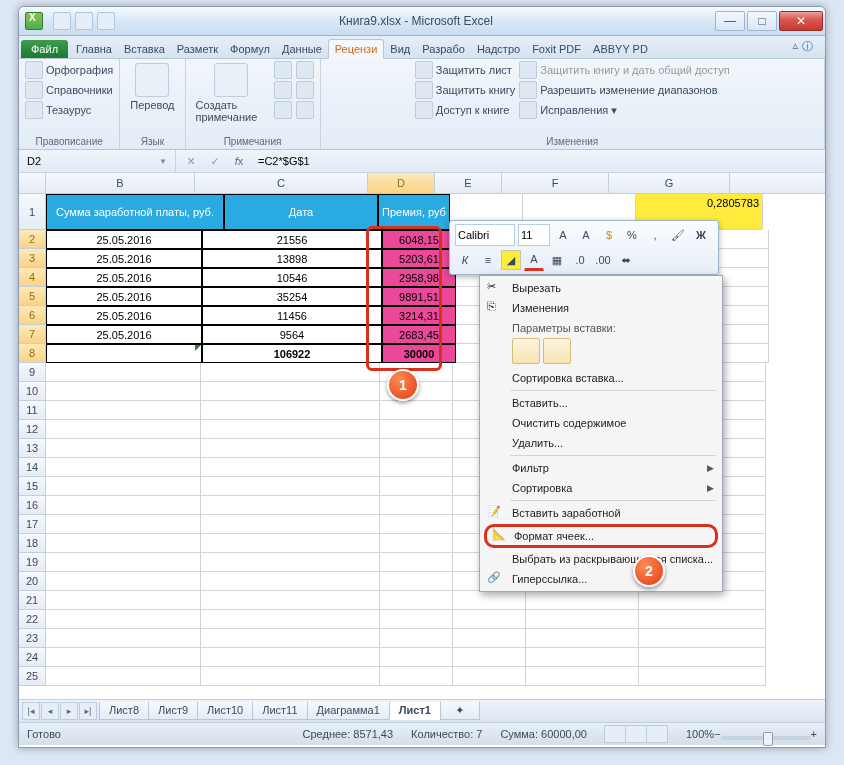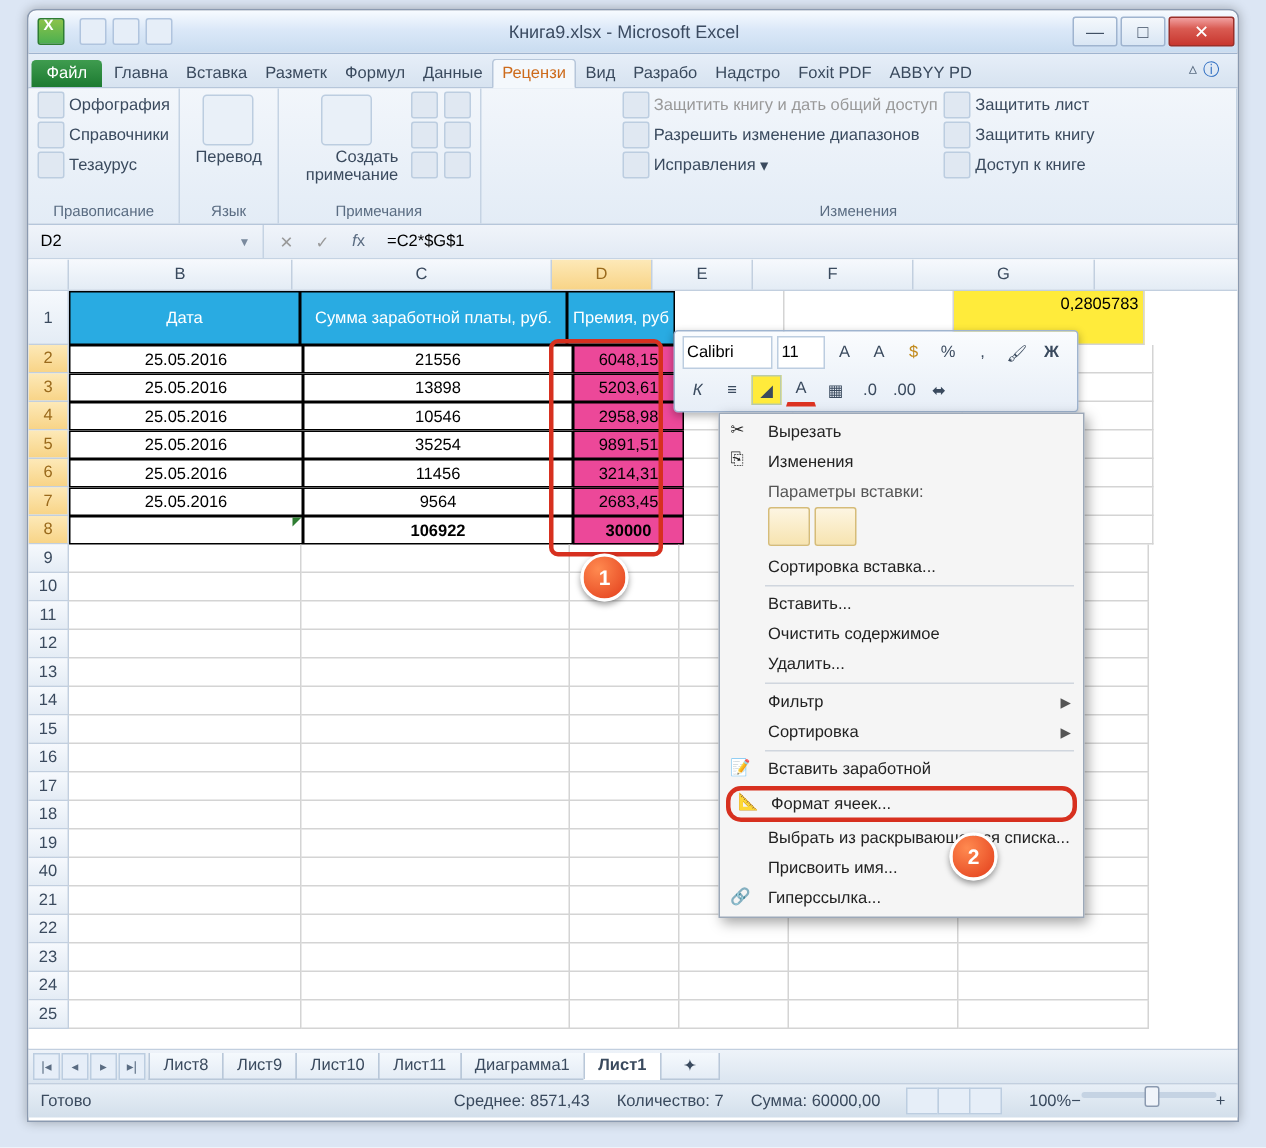--- a/index.html
+++ b/index.html
@@ -62,21 +62,21 @@
 .cm-paste-opts{display:flex;gap:3px;padding:2px 6px 4px 30px}
 .cm-paste-btn{width:26px;height:24px;background:linear-gradient(#fdf5e2,#f7e4b0);border:1px solid #d6bc78;border-radius:2px}
 .cm-item.highlight{border:3px solid #d7301f;border-radius:10px;margin:1px 2px;padding:3px 4px 3px 27px}
 .sheet-tabs{height:22px;background:linear-gradient(#eef3f9,#dbe5f0);border-top:1px solid #c2cfdf;display:flex;align-items:center;font-size:11px}
 .nav-btns{display:flex;padding:0 3px;gap:1px}
 .nav-btn{width:16px;height:16px;background:#e6eef8;border:1px solid #bccde0;display:flex;align-items:center;justify-content:center;color:#5a6c82;font-size:9px}
 .stab{padding:2px 9px;background:linear-gradient(#f5f9fd,#e4ecf5);border:1px solid #b9c8d9;border-top:none;color:#3a4a5e;margin-left:-1px}
 .stab.active{background:#fff;font-weight:bold;border-bottom:1px solid #fff}
 .statusbar{height:22px;background:linear-gradient(#e8eff7,#d3dfeb);border-top:1px solid #c2cfdf;display:flex;align-items:center;padding:0 8px;font-size:11px;color:#3a4a5e;gap:18px}
 .statusbar .spacer{flex:1}
-.zoom{display:flex;align-items:flex-start;gap:0}
+.zoom{display:flex;align-items:flex-end;gap:0}
 .zoom-track{width:90px;height:4px;background:#c5d3e3;border-radius:2px;position:relative}
 .zoom-thumb{position:absolute;left:42px;top:-4px;width:8px;height:12px;background:#f0f4fa;border:1px solid #8b9ab0;border-radius:2px}
 .view-btns{display:flex}
 .view-btn{width:20px;height:16px;border:1px solid #bccde0;background:#e6eef8;margin-left:-1px}
 .green-tri{position:absolute;width:0;height:0;border-left:6px solid #2e7d32;border-bottom:6px solid transparent}
 .col-h.sel{background:linear-gradient(#fde9b8,#f8d487);color:#9a6a1c}
 </style>
 </head>
 <body>
 
@@ -141,21 +141,21 @@
             <div class="big-icon"></div>
             <span>Перевод</span>
           </div>
       </div>
       <div class="rgroup-label">Язык</div>
     </div>
     <div class="rgroup">
       <div class="rgroup-content">
         <div class="big-btn">
             <div class="big-icon"></div>
-            <span style="width:70px;text-align:right">Создать примечание</span>
+            <span style="width:70px;text-align:left">Создать примечание</span>
           </div>
         <div class="small-row">
           <div>
               <span class="sm-ic"></span>
             </div>
           <div>
               <span class="sm-ic"></span>
             </div>
           <div>
               <span class="sm-ic"></span>
@@ -170,44 +170,44 @@
             </div>
           <div>
               <span class="sm-ic"></span>
             </div>
         </div>
       </div>
       <div class="rgroup-label">Примечания</div>
     </div>
     <div class="rgroup" style="flex:1">
       <div class="rgroup-content">
+        <div class="small-row">
+          <div>
+              <span class="sm-ic"></span>
+              <span>Защитить лист</span>
+            </div>
+          <div>
+              <span class="sm-ic"></span>
+              <span>Защитить книгу</span>
+            </div>
+          <div>
+              <span class="sm-ic"></span>
+              <span>Доступ к книге</span>
+            </div>
+        </div>
         <div class="small-row" style="color:#999">
           <div>
               <span class="sm-ic"></span>
               <span>Защитить книгу и дать общий доступ</span>
             </div>
           <div style="color:#3a4a5e">
               <span class="sm-ic"></span>
               <span>Разрешить изменение диапазонов</span>
             </div>
           <div style="color:#3a4a5e"><span class="sm-ic"></span><span>Исправления</span> ▾</div>
-        </div>
-        <div class="small-row">
-          <div>
-              <span class="sm-ic"></span>
-              <span>Защитить лист</span>
-            </div>
-          <div>
-              <span class="sm-ic"></span>
-              <span>Защитить книгу</span>
-            </div>
-          <div>
-              <span class="sm-ic"></span>
-              <span>Доступ к книге</span>
-            </div>
         </div>
       </div>
       <div class="rgroup-label">Изменения</div>
     </div>
   </div>
 
   <div class="name-formula">
     <div class="name-box">
         <span>D2</span>
         <span>▼</span>
@@ -226,22 +226,22 @@
       <div class="col-h" style="width:148px">B</div>
         <div class="col-h" style="width:172px">C</div>
         <div class="col-h sel" style="width:66px">D</div>
         <div class="col-h" style="width:66px">E</div>
         <div class="col-h" style="width:106px">F</div>
         <div class="col-h" style="width:120px">G</div>
     </div>
     <div class="rows" id="rows-target">
         <div class="row tall">
           <div class="row-h">1</div>
+          <div class="hdr-cell" style="width:172px">Сумма заработной платы, руб.</div>
           <div class="hdr-cell" style="width:148px">Дата</div>
-          <div class="hdr-cell" style="width:172px">Сумма заработной платы, руб.</div>
           <div class="hdr-cell" style="width:66px">Премия, руб</div>
           <div class="cell" style="width:66px"></div>
           <div class="cell" style="width:106px"></div>
           <div class="cell" style="width:120px;text-align:right;background:#ffeb3b">0,2805783</div>
         </div>
         <div class="row">
           <div class="row-h sel">2</div>
           <div class="cell data-cell" style="width:148px">25.05.2016</div>
           <div class="cell data-cell" style="width:172px">21556</div>
           <div class="cell data-cell sel-cell" style="width:66px">6048,15</div>
@@ -396,21 +396,21 @@
         <div class="row">
           <div class="row-h">19</div>
           <div class="cell" style="width:148px"></div>
           <div class="cell" style="width:172px"></div>
           <div class="cell" style="width:66px"></div>
           <div class="cell" style="width:66px"></div>
           <div class="cell" style="width:106px"></div>
           <div class="cell" style="width:120px"></div>
         </div>
         <div class="row">
-          <div class="row-h">40</div>
+          <div class="row-h">20</div>
           <div class="cell" style="width:148px"></div>
           <div class="cell" style="width:172px"></div>
           <div class="cell" style="width:66px"></div>
           <div class="cell" style="width:66px"></div>
           <div class="cell" style="width:106px"></div>
           <div class="cell" style="width:120px"></div>
         </div>
         <div class="row">
           <div class="row-h">21</div>
           <div class="cell" style="width:148px"></div>
@@ -528,23 +528,20 @@
         <span>Вставить заработной</span>
       </div>
     <div class="cm-item highlight">
         <span class="cm-ic">📐</span>
         <span>Формат ячеек...</span>
       </div>
     <div class="cm-item">
         <span>Выбрать из раскрывающегося списка...</span>
       </div>
     <div class="cm-item">
-        <span>Присвоить имя...</span>
-      </div>
-    <div class="cm-item">
         <span class="cm-ic">🔗</span>
         <span>Гиперссылка...</span>
       </div>
   </div>
   <div class="marker" style="left:614px;top:548px">2</div>
 
   <div class="sheet-tabs">
     <div class="nav-btns">
       <div class="nav-btn">|◂</div>
       <div class="nav-btn">◂</div>

